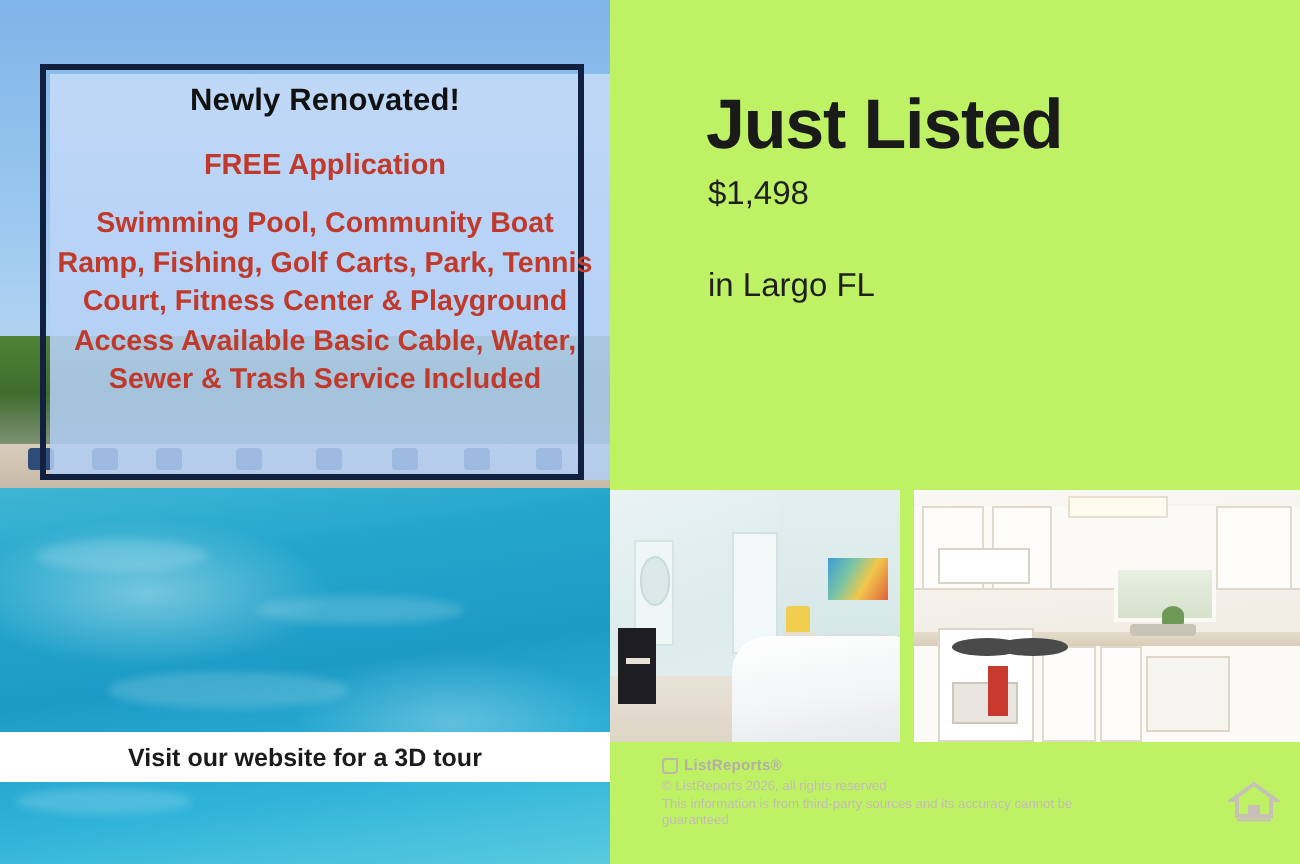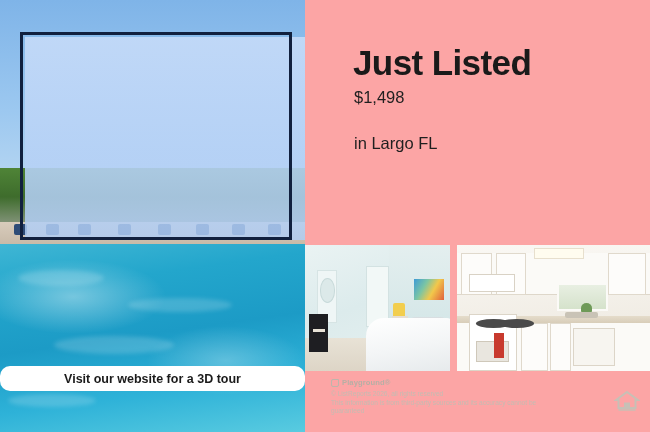--- a/index.html
+++ b/index.html
@@ -64,26 +64,26 @@
     font-size:14.5px; font-weight:bold; color:#C0392B; margin-top:15px;
   }
   .ov-amen {
     font-size:14.3px; font-weight:bold; color:#C0392B;
     line-height:19.5px; margin-top:12px; padding:0 1px;
   }
 
   
   .caption-band {
     position:absolute; left:0; top:366px; width:305px; height:25px;
-    background:#FFFFFF; display:flex; align-items:center; justify-content:center;border-radius:10px;
+    background:#FFFFFF; display:flex; align-items:center; justify-content:center;
   }
   .caption-band span { font-size:12.5px; font-weight:bold; color:#1B1B1B; }
 
   
-  .info { position:absolute; left:305px; top:0; width:345px; height:432px; background:#fca5a5; }
+  .info { position:absolute; left:305px; top:0; width:345px; height:432px; background:#bef264; }
   .just-listed {
     position:absolute; left:48px; top:43px;
     font-size:35px; font-weight:bold; color:#1A1A1A; letter-spacing:-.6px;
   }
   .price { position:absolute; left:49px; top:88px; font-size:16.5px; color:#1F1F1F; }
   .specs { position:absolute; left:49px; top:111px; font-size:16.5px; color:#1F1F1F; }
   .city  { position:absolute; left:49px; top:134px; font-size:16.5px; color:#1F1F1F; }
 
   
   .thumb { position:absolute; overflow:hidden; background:#fff; }
@@ -168,20 +168,25 @@
     <div class="pool">
       <div class="ripple" style="left:18px;  top:26px;  width:86px; height:16px;"></div>
       <div class="ripple" style="left:128px; top:54px;  width:104px;height:14px;"></div>
       <div class="ripple" style="left:54px;  top:92px;  width:120px;height:18px;"></div>
       <div class="ripple" style="left:176px; top:128px; width:96px; height:15px;"></div>
       <div class="ripple" style="left:8px;   top:150px; width:88px; height:13px;"></div>
     </div>
 
     <div class="overlay-panel"></div>
     <div class="overlay-frame"></div>
+    <div class="ov-text">
+      <div class="ov-title">Newly Renovated!</div>
+      <div class="ov-free">FREE Application</div>
+      <div class="ov-amen">Swimming Pool, Community Boat Ramp, Fishing, Golf Carts, Park, Tennis Court, Fitness Center &amp; Playground Access Available Basic Cable, Water, Sewer &amp; Trash Service Included</div>
+    </div>
 
     <div class="caption-band">
       <span>Visit our website for a 3D tour</span>
     </div>
   </div>
 
   <div class="info">
     <div class="just-listed">Just Listed</div>
     <div class="price">$1,498</div>
     <div class="city">in Largo FL</div>
@@ -221,21 +226,21 @@
     <div class="kit-stove"></div>
     <div class="kit-burner" style="left:10%; top:59%;"></div>
     <div class="kit-burner" style="left:22%; top:59%;"></div>
     <div class="kit-oven"></div>
     <div class="kit-towel"></div>
   </div>
 
   <div class="footer">
     <div class="fr-brand">
       <div class="fr-logo"></div>
-      <div class="fr-name">Playground®</div>
+      <div class="fr-name">ListReports®</div>
     </div>
     <div class="fr-line">© ListReports 2026, all rights reserved</div>
     <div class="fr-line">This information is from third-party sources and its accuracy cannot be</div>
     <div class="fr-line">guaranteed</div>
   </div>
 
   <div class="ehl">
     <svg width="26" height="24" viewBox="0 0 26 24" aria-hidden="true">
       <path d="M13 3 L24 11 L21.5 11 L21.5 19 L4.5 19 L4.5 11 L2 11 Z" fill="none" stroke="#C7C0B6" stroke-width="2"></path>
       <rect x="10" y="13.5" width="6" height="5.5" fill="#C7C0B6"></rect>

